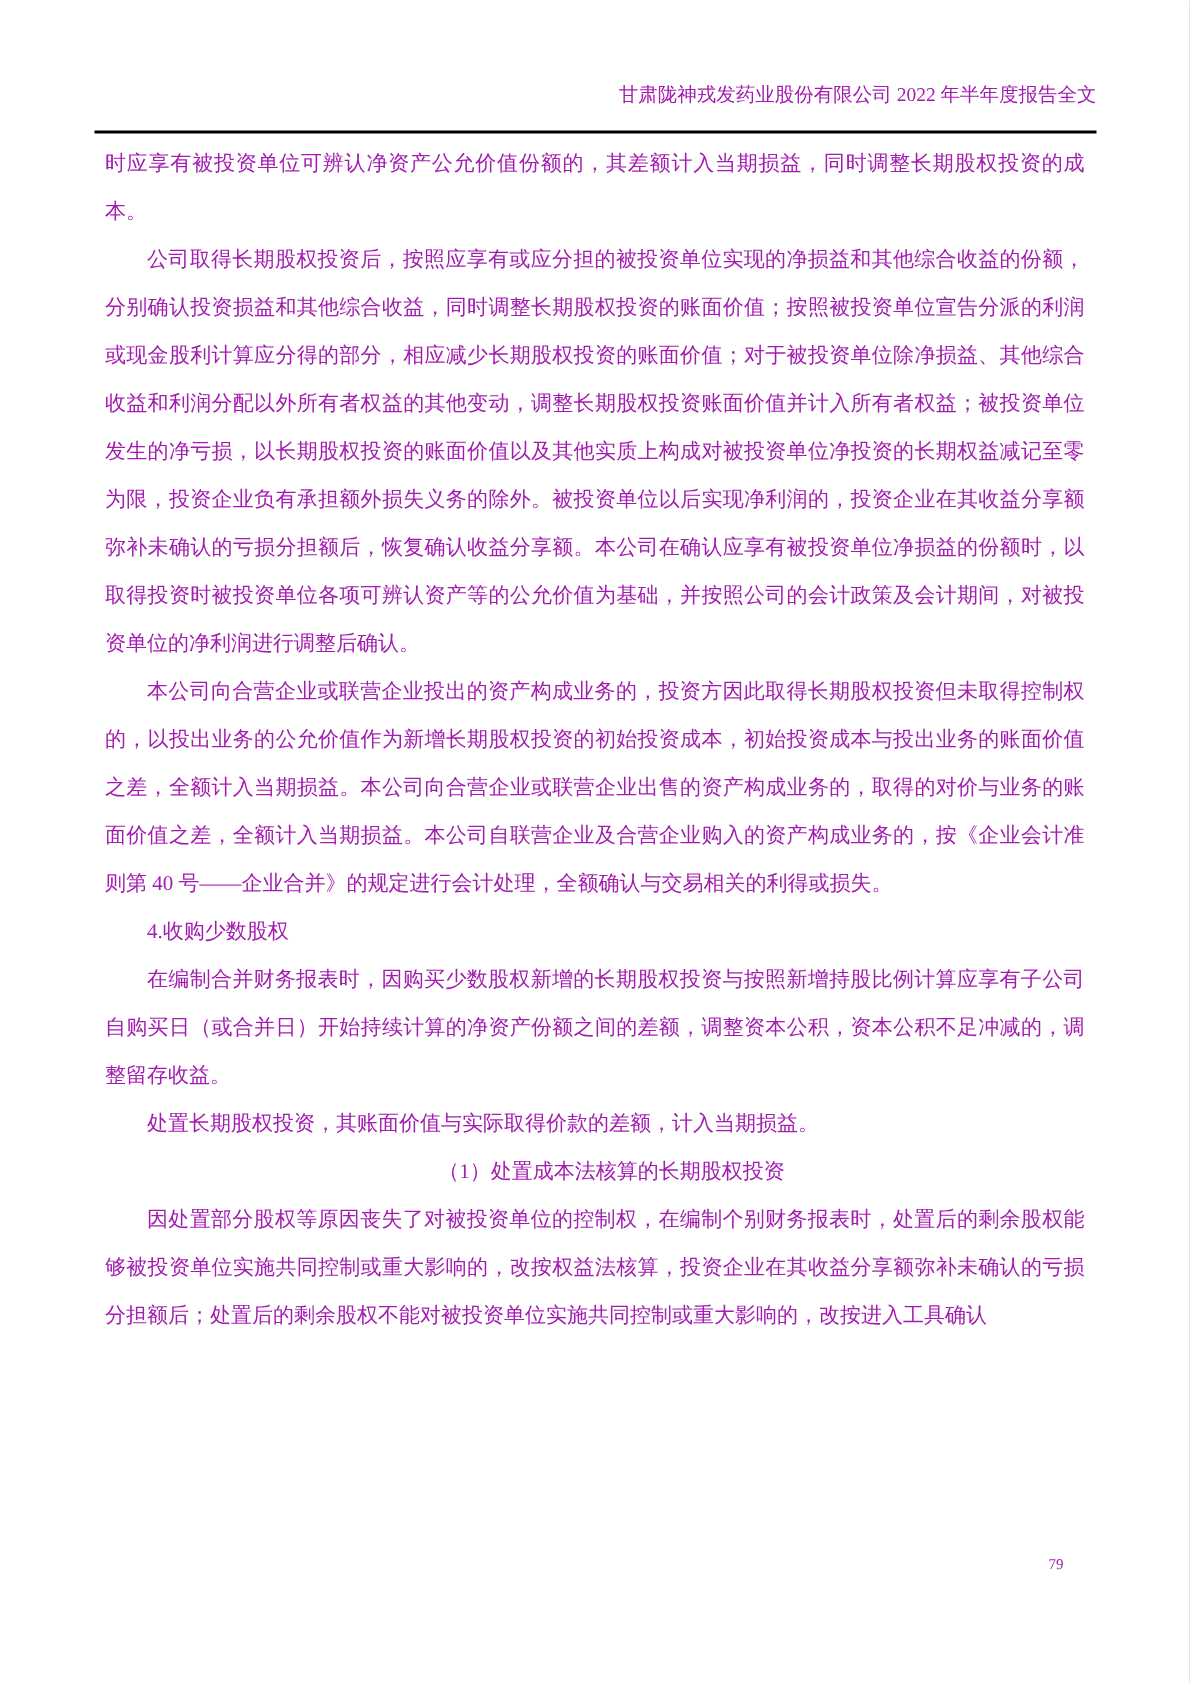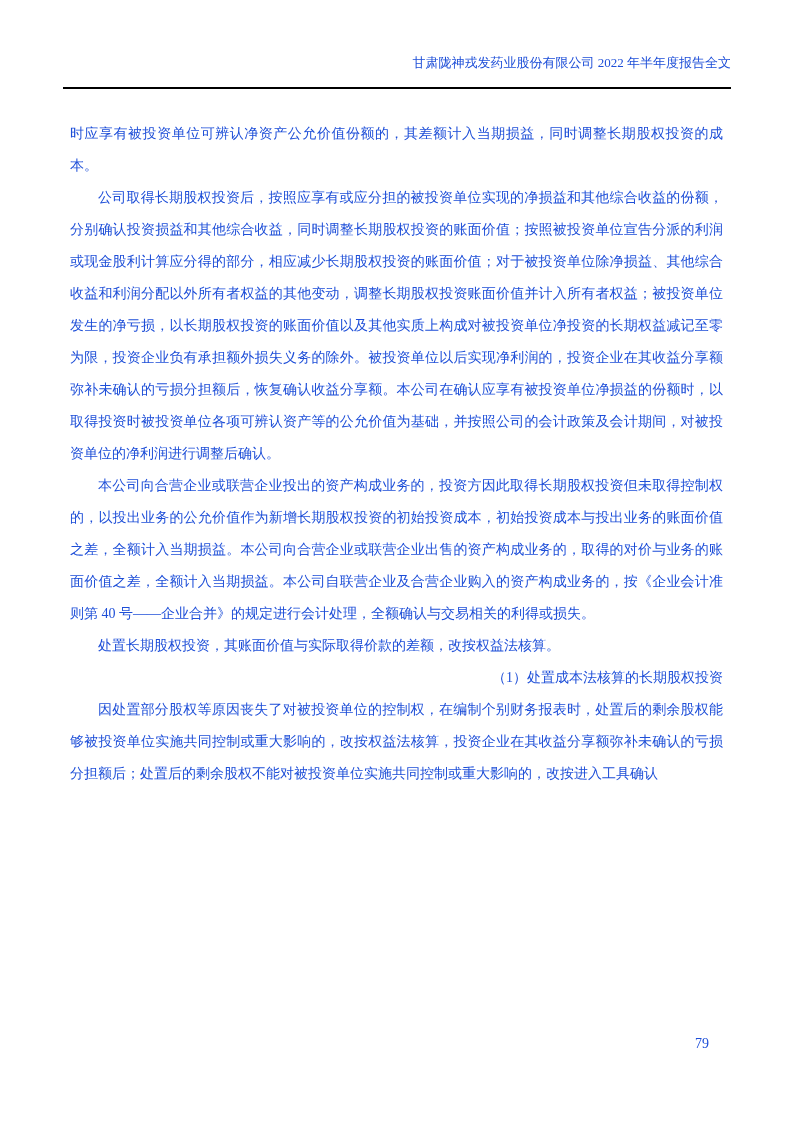--- a/index.html
+++ b/index.html
@@ -9,21 +9,21 @@
   }
   .page {
     position: relative;
     width: 793px;
     height: 1122px;
     margin: 0 auto;
     background: #ffffff;
     box-shadow: 0 0 4px rgba(0,0,0,.25);
     overflow: hidden;
     font-family: "Liberation Serif", "DejaVu Serif", serif;
-    color: #1d4ed8;
+    color: #a21caf;
   }
   .header {
     position: absolute;
     top: 53px;
     left: 63px;
     right: 62px;
     text-align: right;
     font-size: 13px;
     line-height: 20px;
     padding-bottom: 14px;
@@ -37,45 +37,47 @@
     width: 653px;
     font-size: 14px;
     line-height: 32px;
     text-align: justify;
     text-justify: inter-ideograph;
   }
   .body-text p {
     margin: 0;
     padding: 0;
   }
-  p.cont   { text-indent: 0; margin-top: 24px; }
+  p.cont   { text-indent: 0; }
   p.para   { text-indent: 2em; }
   p.head   { text-indent: 2em; text-align: left; }
-  p.head-paren { text-indent: 1.6em; text-align: right; }
+  p.head-paren { text-indent: 1.6em; text-align: center; }
   .page-number {
     position: absolute;
     top: 1035px;
     right: 84px;
-    font-size: 14px;
+    font-size: 10px;
     line-height: 18px;
   }
 </style>
 </head>
 <body>
 
 <div class="page">
 
   <div class="header">
     <span>甘肃陇神戎发药业股份有限公司 2022 年半年度报告全文</span>
   </div>
 
   <div class="body-text">
     <p class="cont">时应享有被投资单位可辨认净资产公允价值份额的，其差额计入当期损益，同时调整长期股权投资的成本。</p>
     <p class="para">公司取得长期股权投资后，按照应享有或应分担的被投资单位实现的净损益和其他综合收益的份额，分别确认投资损益和其他综合收益，同时调整长期股权投资的账面价值；按照被投资单位宣告分派的利润或现金股利计算应分得的部分，相应减少长期股权投资的账面价值；对于被投资单位除净损益、其他综合收益和利润分配以外所有者权益的其他变动，调整长期股权投资账面价值并计入所有者权益；被投资单位发生的净亏损，以长期股权投资的账面价值以及其他实质上构成对被投资单位净投资的长期权益减记至零为限，投资企业负有承担额外损失义务的除外。被投资单位以后实现净利润的，投资企业在其收益分享额弥补未确认的亏损分担额后，恢复确认收益分享额。本公司在确认应享有被投资单位净损益的份额时，以取得投资时被投资单位各项可辨认资产等的公允价值为基础，并按照公司的会计政策及会计期间，对被投资单位的净利润进行调整后确认。</p>
     <p class="para">本公司向合营企业或联营企业投出的资产构成业务的，投资方因此取得长期股权投资但未取得控制权的，以投出业务的公允价值作为新增长期股权投资的初始投资成本，初始投资成本与投出业务的账面价值之差，全额计入当期损益。本公司向合营企业或联营企业出售的资产构成业务的，取得的对价与业务的账面价值之差，全额计入当期损益。本公司自联营企业及合营企业购入的资产构成业务的，按《企业会计准则第 40 号——企业合并》的规定进行会计处理，全额确认与交易相关的利得或损失。</p>
-    <p class="para">处置长期股权投资，其账面价值与实际取得价款的差额，改按权益法核算。</p>
+    <p class="head">4.收购少数股权</p>
+    <p class="para">在编制合并财务报表时，因购买少数股权新增的长期股权投资与按照新增持股比例计算应享有子公司自购买日（或合并日）开始持续计算的净资产份额之间的差额，调整资本公积，资本公积不足冲减的，调整留存收益。</p>
+    <p class="para">处置长期股权投资，其账面价值与实际取得价款的差额，计入当期损益。</p>
     <p class="head-paren">（1）处置成本法核算的长期股权投资</p>
     <p class="para">因处置部分股权等原因丧失了对被投资单位的控制权，在编制个别财务报表时，处置后的剩余股权能够被投资单位实施共同控制或重大影响的，改按权益法核算，投资企业在其收益分享额弥补未确认的亏损分担额后；处置后的剩余股权不能对被投资单位实施共同控制或重大影响的，改按进入工具确认</p>
   </div>
 
   <div class="page-number">79</div>
 
 </div>
 
 </body></html>

